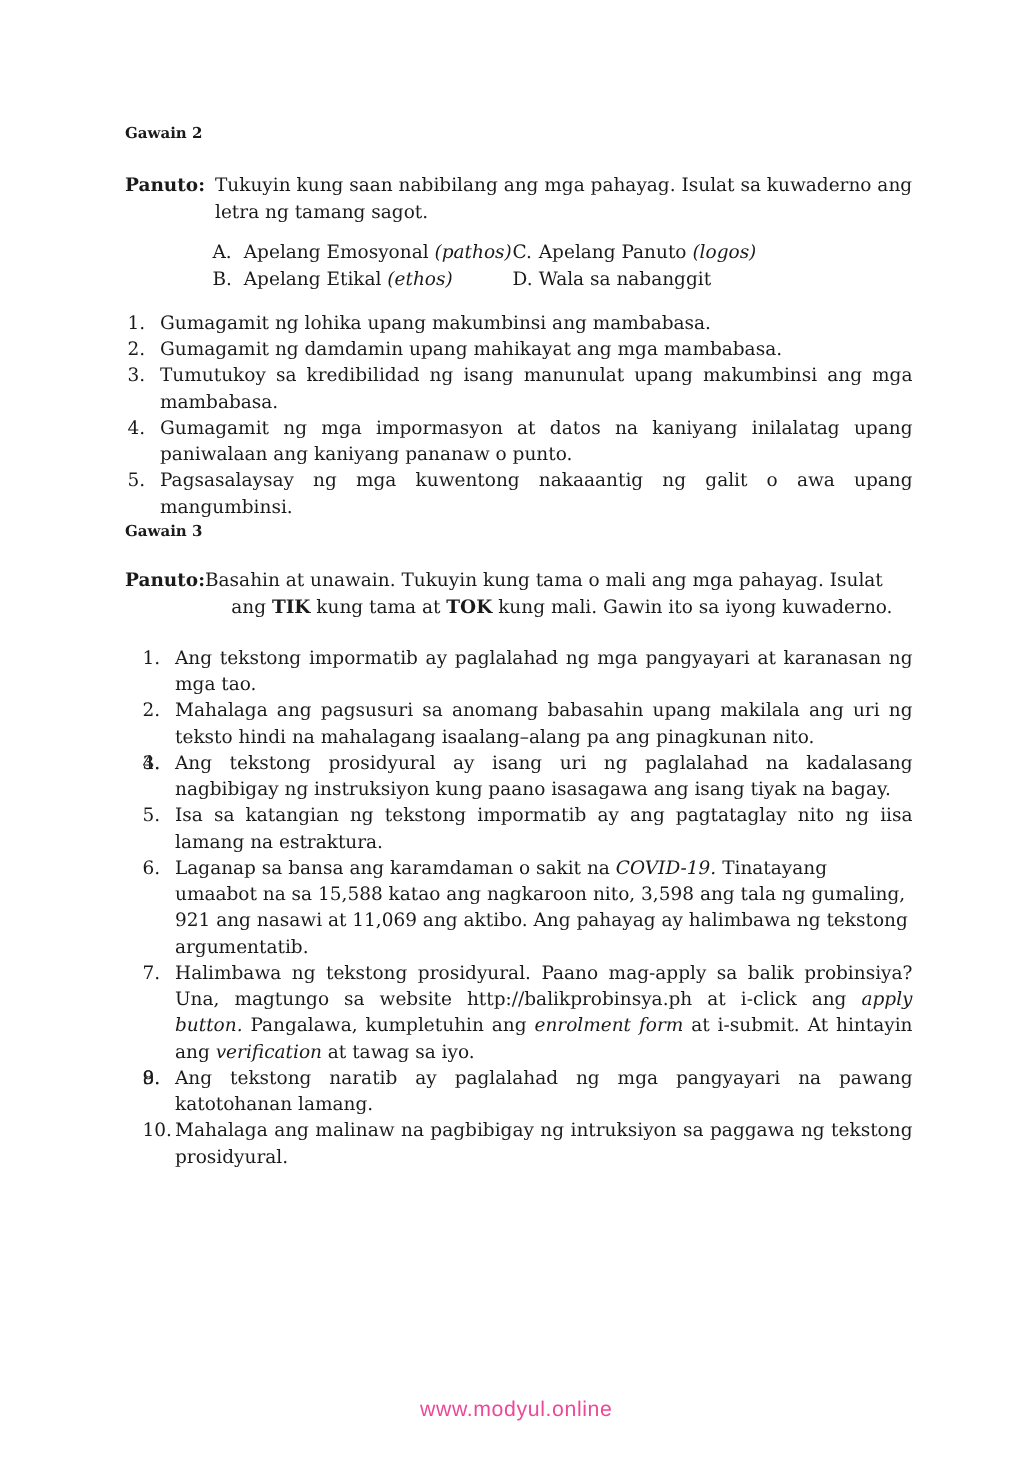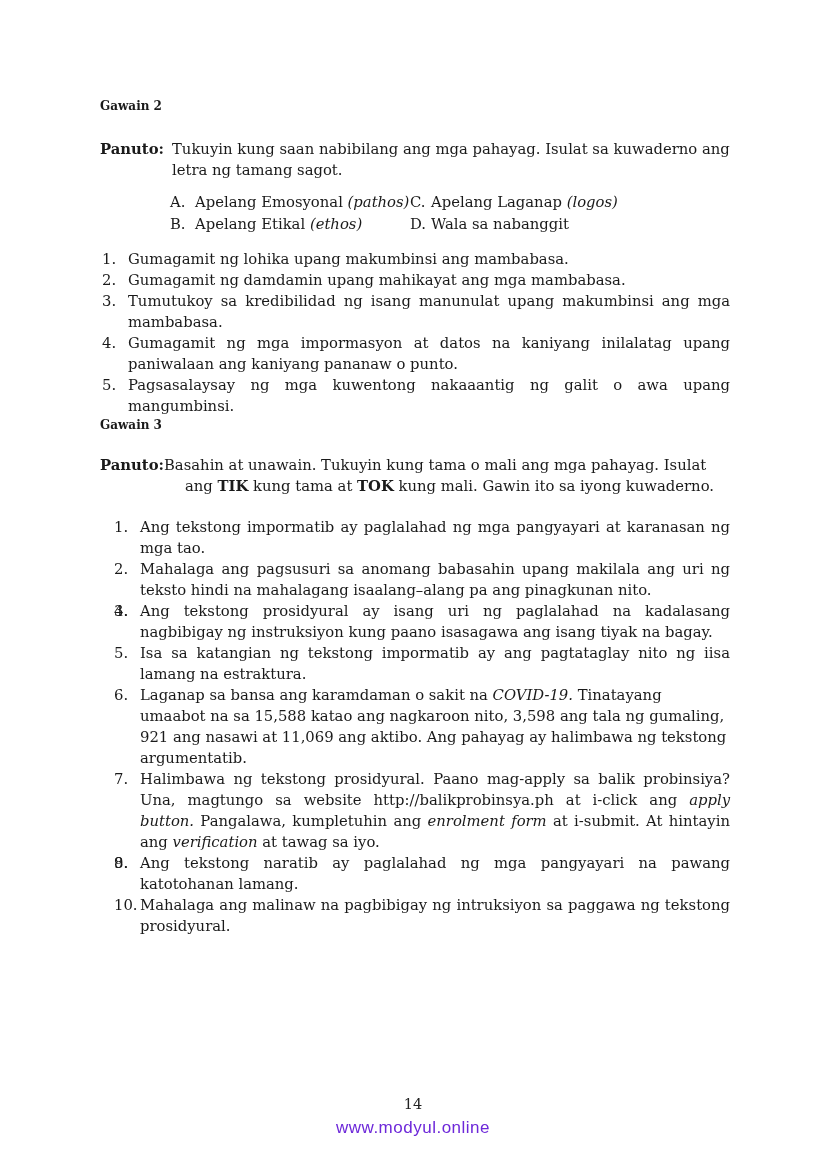--- a/index.html
+++ b/index.html
@@ -42,42 +42,42 @@
   .g3list { margin-top:20px; }
   .pagenum {
     position:absolute; top:1094px; left:0; right:0;
     text-align:center; font-size:14.5px; color:#222222;
   }
   .watermark {
     position:absolute; top:1117px; left:0; right:0;
     text-align:center;
     font-family:"Liberation Sans", sans-serif;
     font-size:17px; letter-spacing:0.5px;
-    color:#6d28d9;
+    color:#ec4899;
   }
   i { font-style:italic;text-align:center; }
   b { font-weight:bold; }
 </style>
 </head>
 <body>
 
 <div class="page">
   <div class="content">
 
     <section class="g2">
       <h2 class="gtitle">Gawain 2</h2>
 
       <div class="panuto-row">
         <span class="panuto-label">Panuto:</span>
         <div class="panuto-text">Tukuyin kung saan nabibilang ang mga pahayag. Isulat sa kuwaderno ang letra ng tamang sagot.</div>
       </div>
 
       <div class="choices">
         <div class="choice"><span class="ltr">A.</span><span>Apelang Emosyonal </span><i>(pathos)</i></div>
-        <div class="choice"><span class="ltr">C.</span><span>Apelang Laganap </span><i>(logos)</i></div>
+        <div class="choice"><span class="ltr">C.</span><span>Apelang Panuto </span><i>(logos)</i></div>
         <div class="choice"><span class="ltr">B.</span><span>Apelang Etikal </span><i>(ethos)</i></div>
         <div class="choice"><span class="ltr">D.</span><span>Wala sa nabanggit</span><i></i></div>
       </div>
 
       <div class="list g2list">
         <div class="itm"><span class="num">1.</span><span>Gumagamit ng lohika upang makumbinsi ang mambabasa.</span></div>
         <div class="itm"><span class="num">2.</span><span>Gumagamit ng damdamin upang mahikayat ang mga mambabasa.</span></div>
         <div class="itm"><span class="num">3.</span><span>Tumutukoy sa kredibilidad ng isang manunulat upang makumbinsi ang mga mambabasa.</span></div>
         <div class="itm"><span class="num">4.</span><span>Gumagamit ng mga impormasyon at datos na kaniyang inilalatag upang paniwalaan ang kaniyang pananaw o punto.</span></div>
         <div class="itm"><span class="num">5.</span><span>Pagsasalaysay ng mga kuwentong nakaaantig ng galit o awa upang mangumbinsi.</span></div>
@@ -101,15 +101,14 @@
         <div class="itm rag"><span class="num">6.</span><span>Laganap sa bansa ang karamdaman o sakit na </span><i>COVID-19.</i><span>  Tinatayang umaabot na sa 15,588 katao ang nagkaroon nito, 3,598 ang tala ng gumaling, 921 ang nasawi at 11,069 ang aktibo. Ang pahayag ay halimbawa ng tekstong argumentatib.</span></div>
         <div class="itm"><span class="num">7.</span><span>Halimbawa ng tekstong prosidyural. Paano mag-apply sa balik probinsiya? Una, magtungo sa website http://balikprobinsya.ph at i-click ang </span><i>apply button.</i><span> Pangalawa, kumpletuhin ang </span><i>enrolment form</i><span> at i-submit. At hintayin ang </span><i>verification</i><span> at tawag sa iyo.</span></div>
         <div class="itm"><span class="num">8.</span></div>
         <div class="itm"><span class="num">9.</span><span>Ang tekstong naratib ay paglalahad ng mga pangyayari na pawang katotohanan lamang.</span></div>
         <div class="itm"><span class="num">10.</span><span>Mahalaga ang malinaw na pagbibigay ng intruksiyon sa paggawa ng tekstong prosidyural.</span></div>
       </div>
     </section>
 
   </div>
 
-  <div class="pagenum">14</div>
   <div class="watermark">www.modyul.online</div>
 </div>
 
 </body></html>

